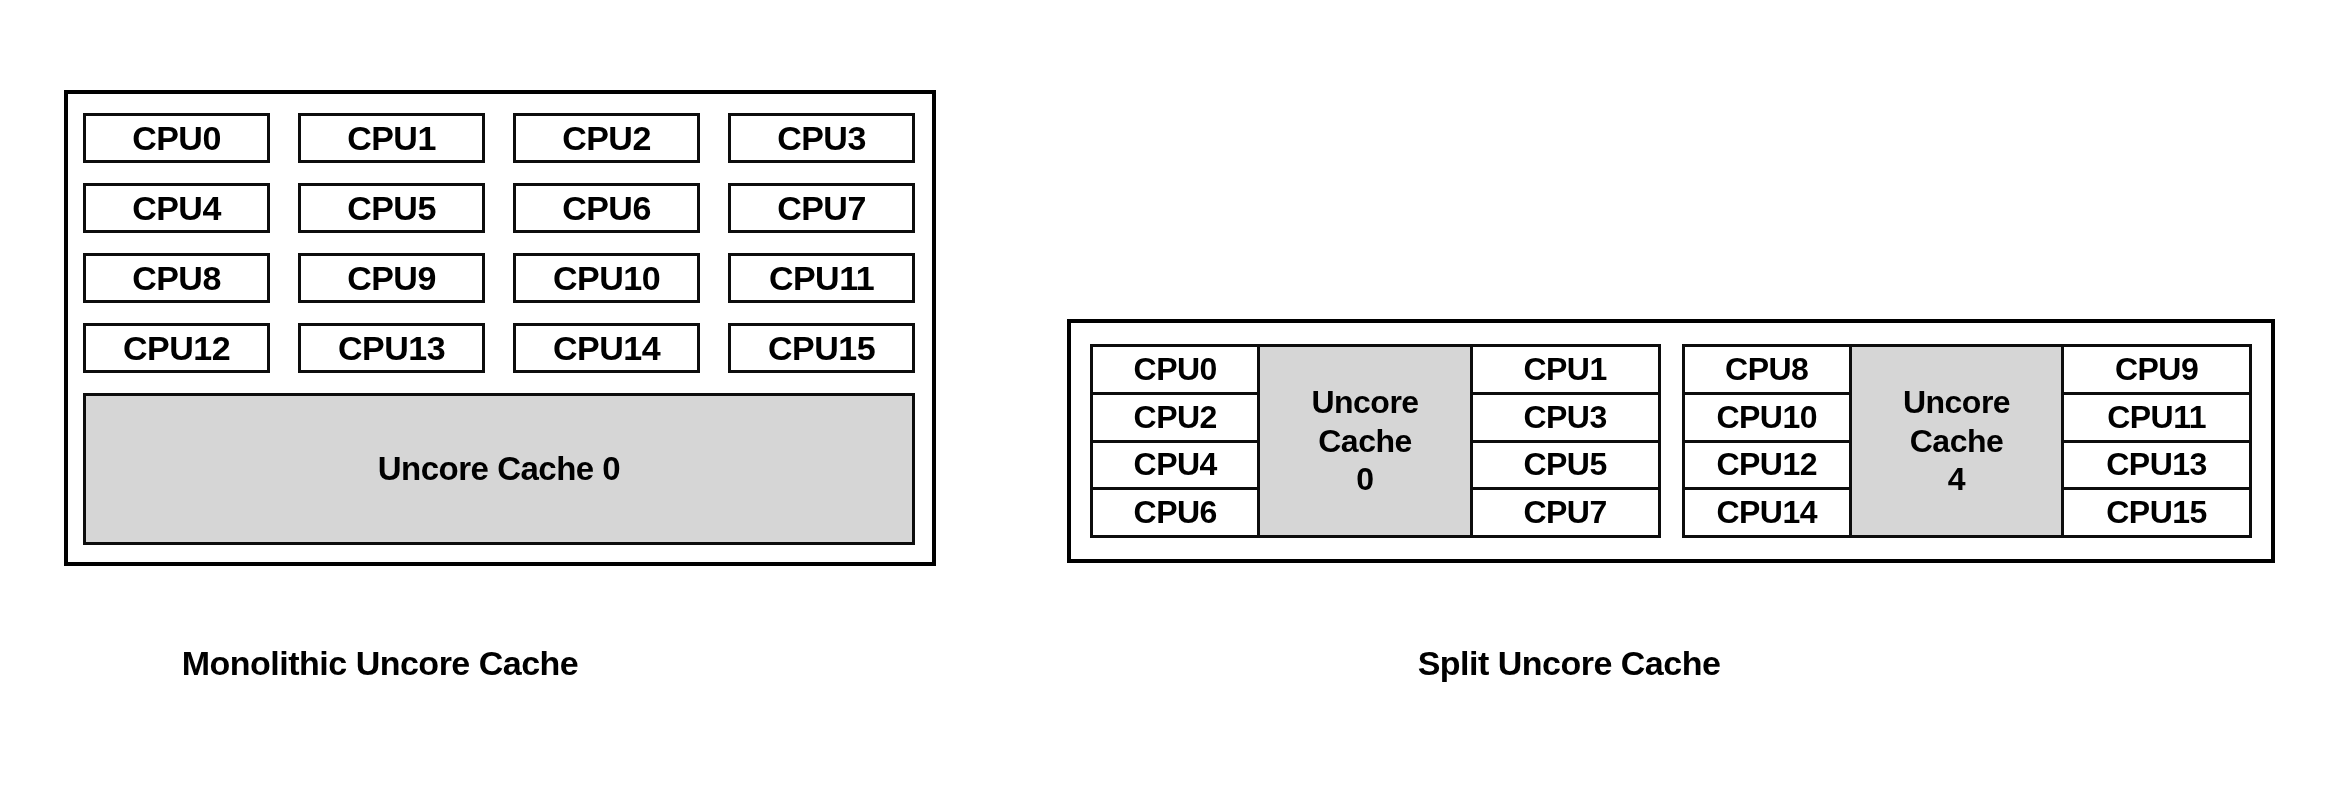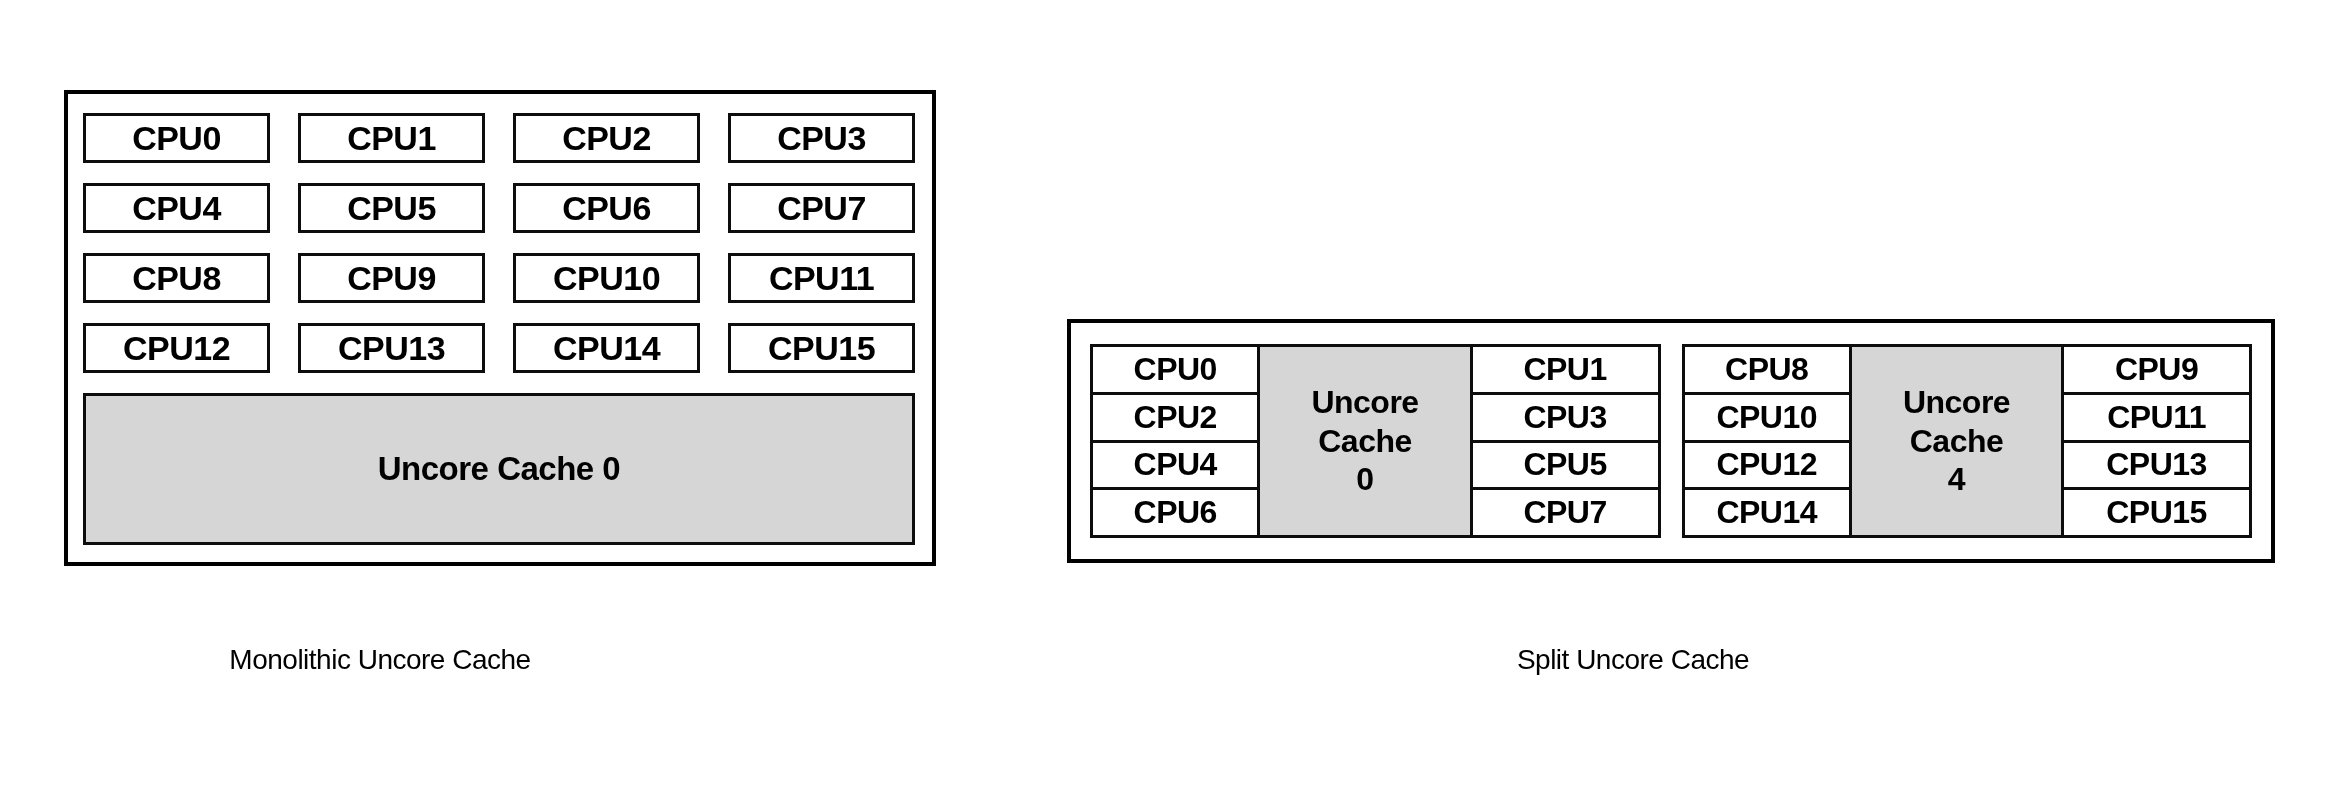--- a/index.html
+++ b/index.html
@@ -83,27 +83,27 @@
   .cluster td.cache-cell span {
     display: inline-block;
     width: min-content;      
     line-height: 1.2;
   }
   
   .caption {
     position: absolute;
     top: 644px;
     transform: translateX(-50%);
-    font-weight: normal;
-    font-size: 28px;
+    font-weight: bold;
+    font-size: 34px;
     letter-spacing: -0.5px;
     white-space: nowrap;
   }
   .caption-left  { left: 380px; }
-  .caption-right { left: 1633px; }
+  .caption-right { left: 1569px; }
 </style>
 </head>
 <body>
 
 <div class="mono-outer">
   <div class="mono-grid">
     <div class="cpu-box">CPU0</div>
     <div class="cpu-box">CPU1</div>
     <div class="cpu-box">CPU2</div>
     <div class="cpu-box">CPU3</div>

